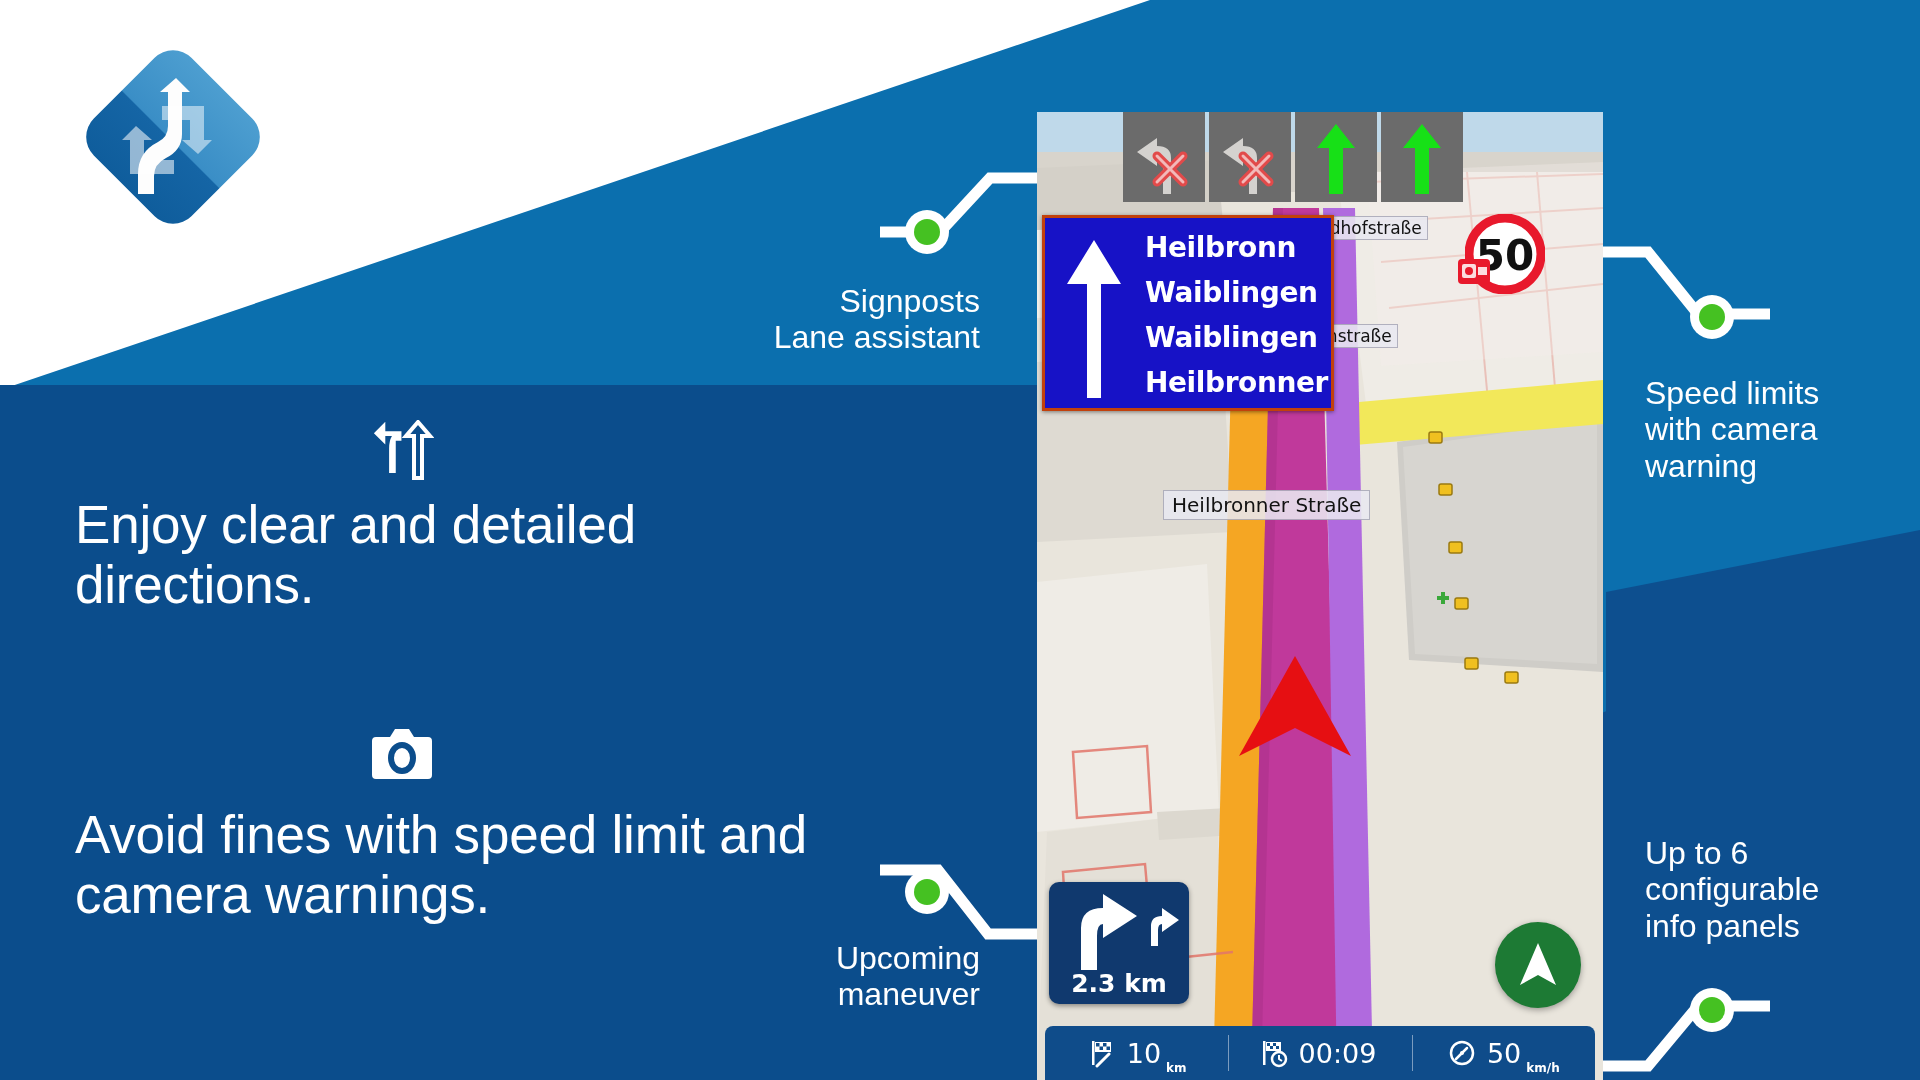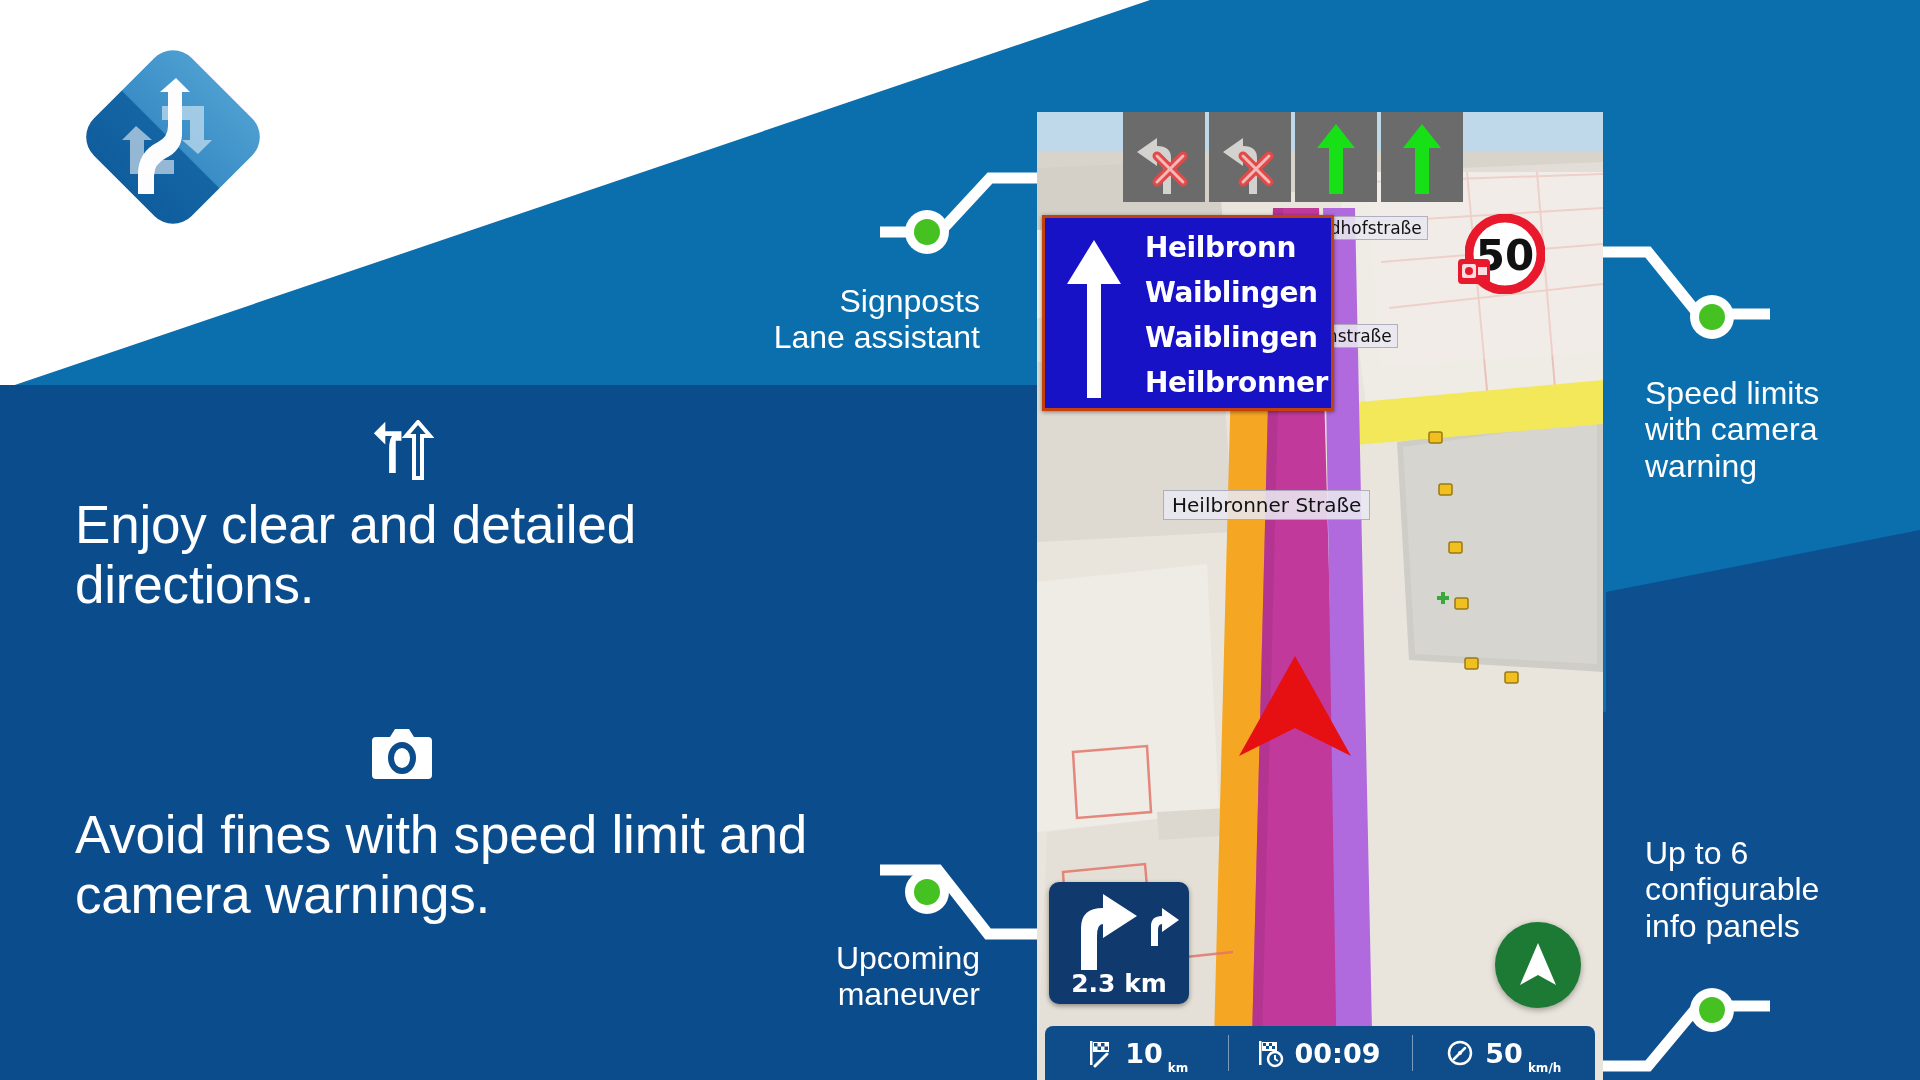--- a/index.html
+++ b/index.html
@@ -68,21 +68,21 @@
            background:#1d7a34;display:flex;align-items:center;justify-content:center;z-index:8;
            box-shadow:0 2px 6px rgba(0,0,0,.35);}
 
   
   #infobar{position:absolute;left:8px;right:8px;bottom:0;height:54px;background:#0f4c8a;
            border-radius:8px 8px 0 0;display:flex;align-items:center;z-index:9;}
   .infocell{flex:1;display:flex;align-items:center;justify-content:center;gap:10px;
             color:#fff;position:relative;height:100%;}
   .infocell + .infocell:before{content:"";position:absolute;left:0;top:9px;bottom:9px;
             width:1px;background:rgba(255,255,255,.45);}
-  .infoval{font-size:27px;font-weight:700;font-family:"DejaVu Sans",sans-serif;}
+  .infoval{font-size:27px;font-weight:400;font-family:"DejaVu Sans",sans-serif;}
   .infounit{font-size:12px;font-weight:700;font-family:"DejaVu Sans",sans-serif;
             margin-left:-5px;align-self:flex-end;padding-bottom:5px;}
 </style>
 </head>
 <body>
 
 <div id="stage">
 
   <svg class="band" viewBox="0 0 1920 1080" preserveAspectRatio="none">
     <rect x="0" y="0" width="1920" height="1080" fill="#ffffff"></rect>

